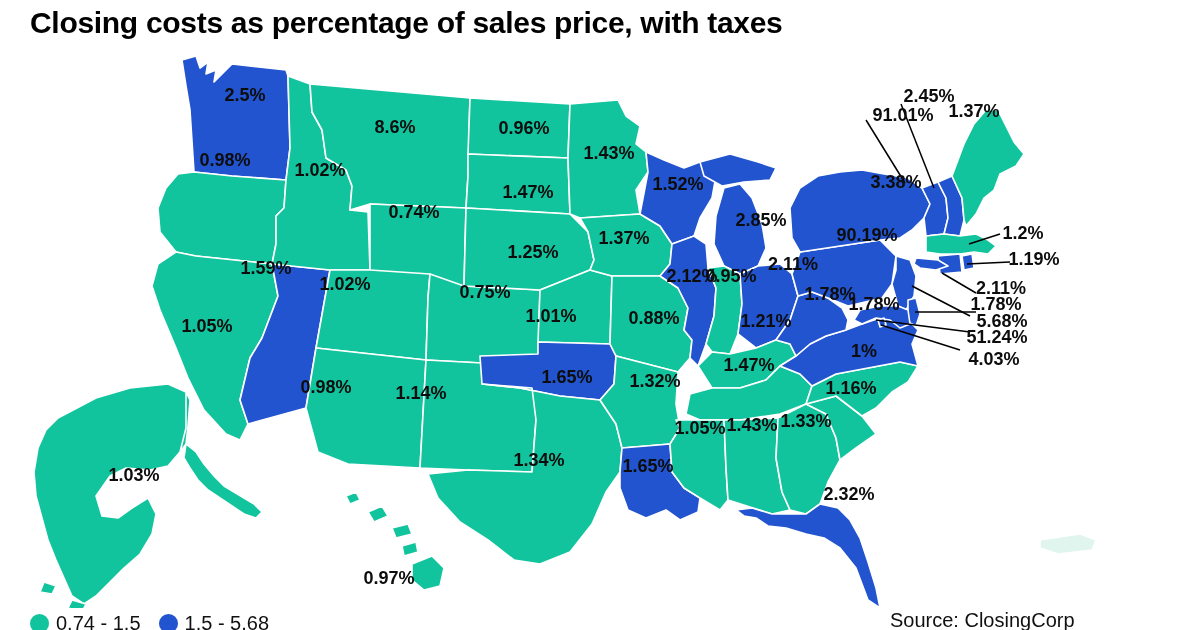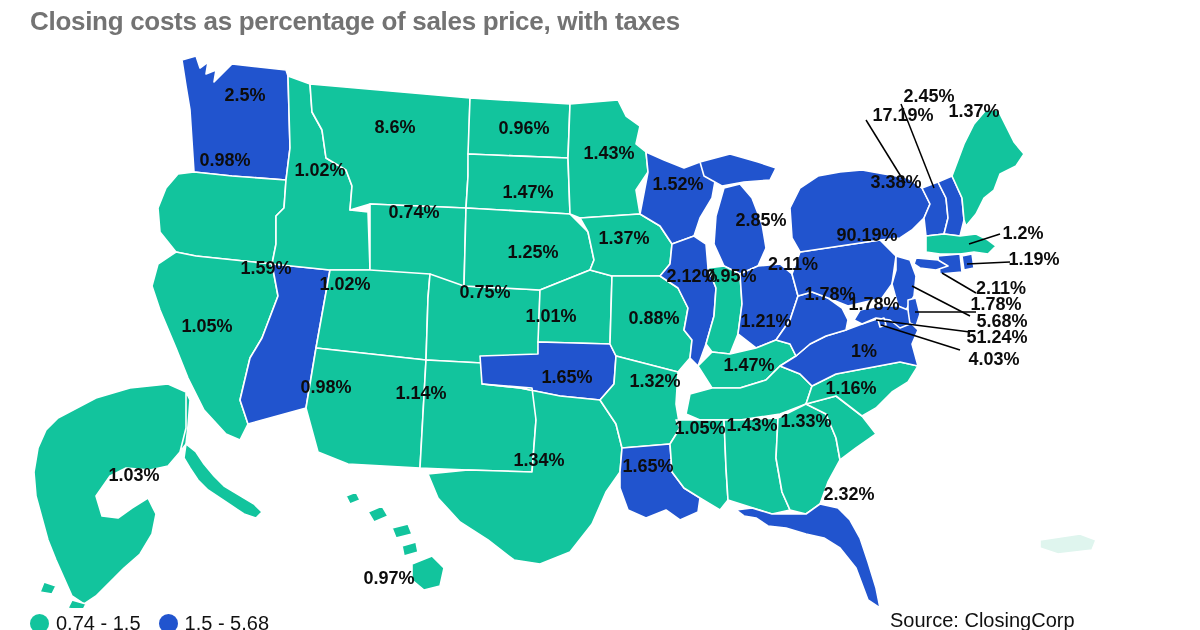--- a/index.html
+++ b/index.html
@@ -11,23 +11,23 @@
     overflow: hidden;
   }
   #page {
     position: relative;
     width: 1200px; height: 630px;
     background: #ffffff;
   }
   #title {
     position: absolute;
     left: 30px; top: 6px;
-    font-size: 26px;
+    font-size: 30px;
     font-weight: bold;
-    color: #737373;
+    color: #000000;
     letter-spacing: -0.3px;
     white-space: nowrap;
   }
   #map-wrap {
     position: absolute;
     left: 0; top: 48px;
     width: 1056px; height: 560px;
   }
   #map-svg { display: block; width: 1200px; height: 560px; }
   .state-shape { stroke: #ffffff; stroke-width: 1.6; stroke-linejoin: round; }
@@ -227,21 +227,21 @@
     <div class="dval" style="left:752px;  top:377px;">1.43%</div>
     <div class="dval" style="left:806px;  top:373px;">1.33%</div>
     <div class="dval" style="left:849px;  top:446px;">2.32%</div>
     <div class="dval" style="left:867px;  top:187px;">90.19%</div>
     <div class="dval" style="left:896px;  top:134px;">3.38%</div>
     <div class="dval" style="left:974px;  top:63px;">1.37%</div>
     <div class="dval" style="left:134px;  top:427px;">1.03%</div>
     <div class="dval" style="left:389px;  top:530px;">0.97%</div>
 
     <div class="dval" style="left:929px;  top:48px;">2.45%</div>
-    <div class="dval" style="left:903px;  top:67px;">17.19%</div>
+    <div class="dval" style="left:903px;  top:67px;">91.01%</div>
     <div class="dval" style="left:1023px; top:185px;">1.2%</div>
     <div class="dval" style="left:1034px; top:211px;">1.19%</div>
     <div class="dval" style="left:1001px; top:240px;">2.11%</div>
     <div class="dval" style="left:996px;  top:256px;">1.78%</div>
     <div class="dval" style="left:1002px; top:273px;">5.68%</div>
     <div class="dval" style="left:997px;  top:289px;">51.24%</div>
     <div class="dval" style="left:994px;  top:311px;">4.03%</div>
   </div>
 
   <div id="legend">

